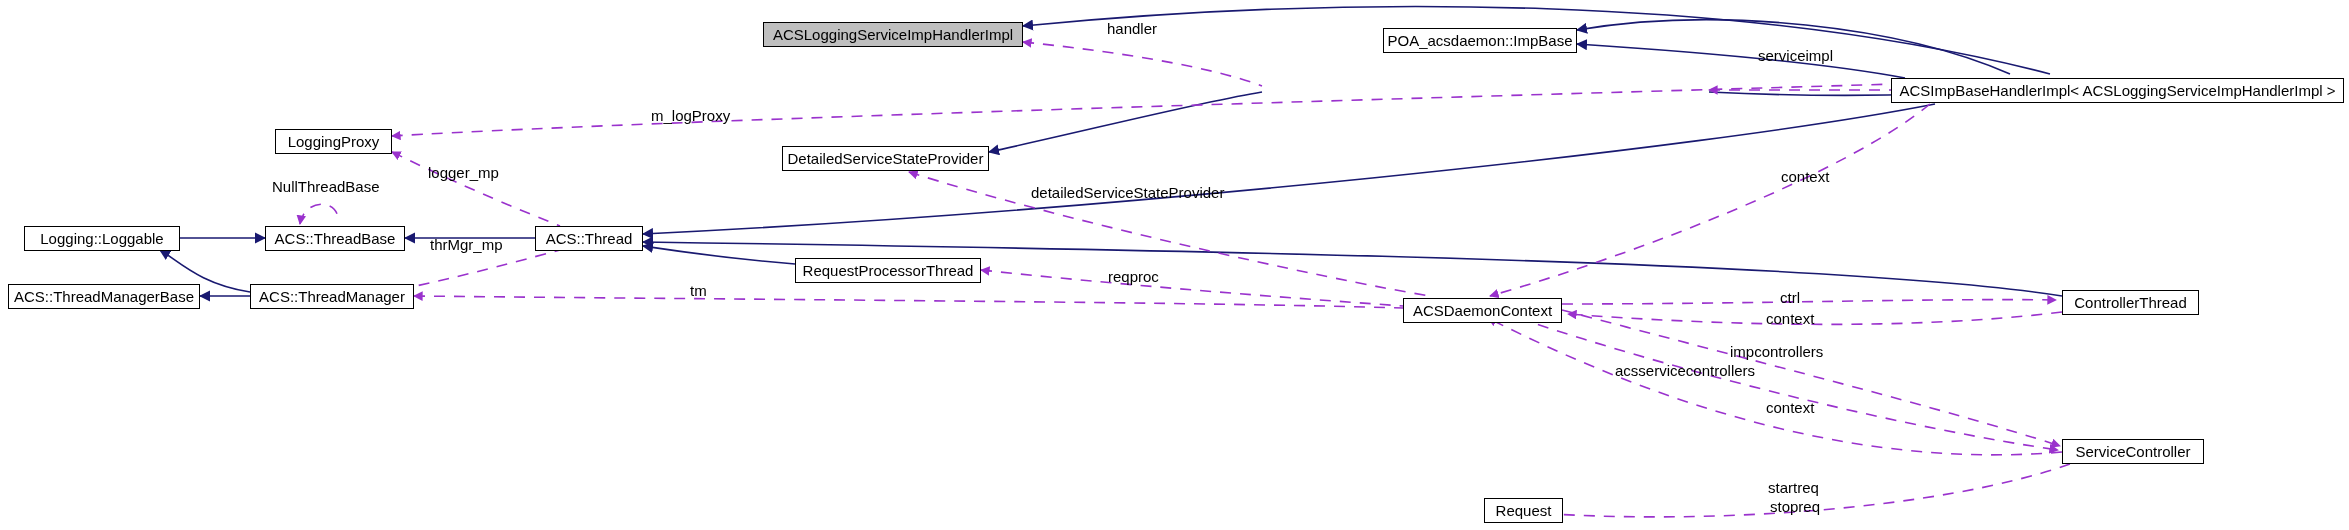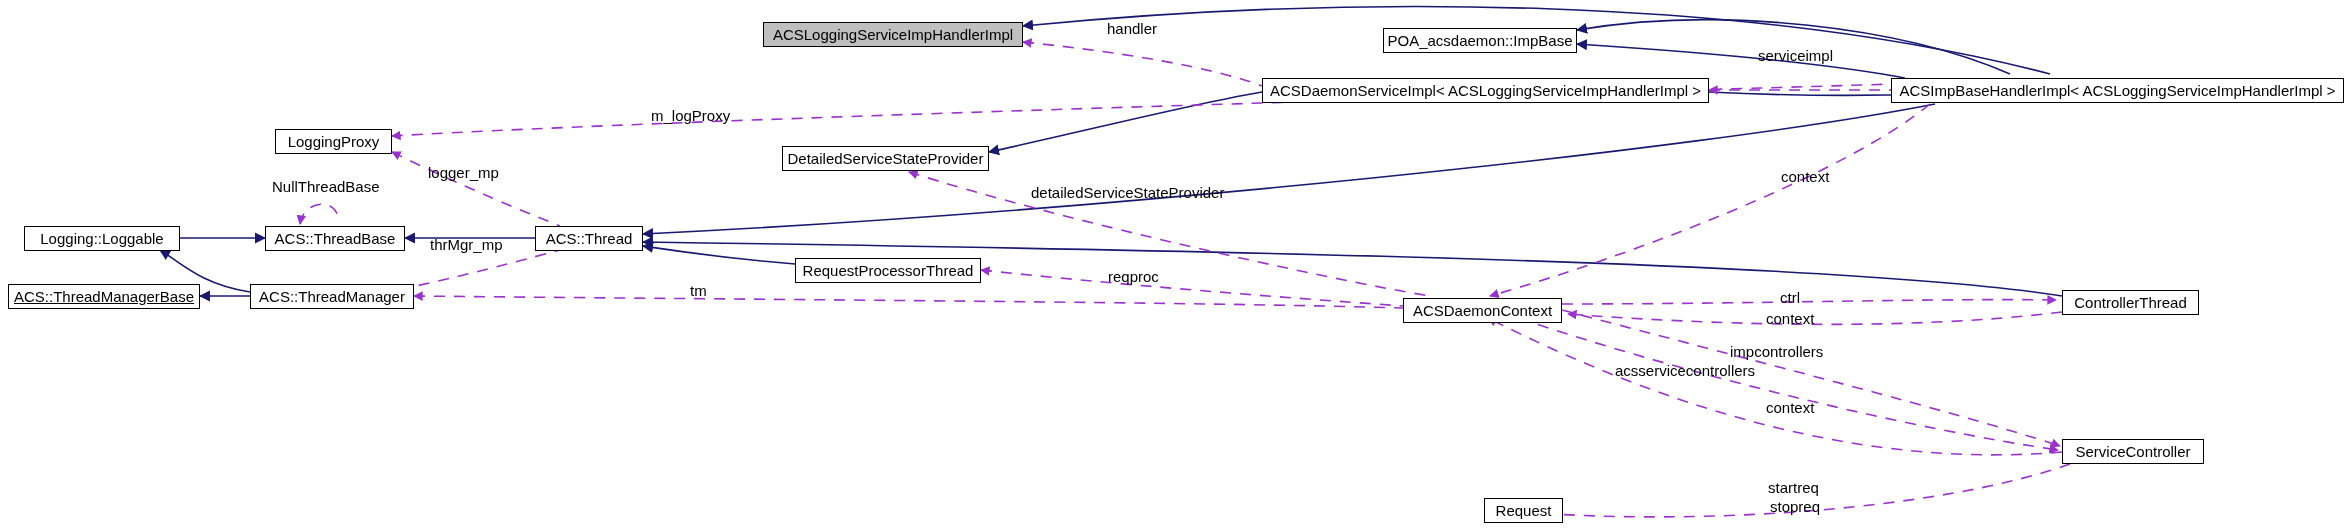--- a/index.html
+++ b/index.html
@@ -103,23 +103,20 @@
   </svg>
 
   <div class="node highlight" style="left:763px; top:22px; width:260px;">
     <span>ACSLoggingServiceImpHandlerImpl</span>
   </div>
 
   <div class="node" style="left:1383px; top:28px; width:194px;">
     <span>POA_acsdaemon::ImpBase</span>
   </div>
 
-  <div class="node" style="left:1262px; top:78px; width:447px;">
-    <span>ACSDaemonServiceImpl&lt; ACSLoggingServiceImpHandlerImpl &gt;</span>
-  </div>
 
   <div class="node" style="left:1891px; top:78px; width:453px;">
     <span>ACSImpBaseHandlerImpl&lt; ACSLoggingServiceImpHandlerImpl &gt;</span>
   </div>
 
   <div class="node" style="left:275px; top:129px; width:117px;">
     <span>LoggingProxy</span>
   </div>
 
   <div class="node" style="left:782px; top:146px; width:207px;">
@@ -131,21 +128,21 @@
   </div>
 
   <div class="node" style="left:265px; top:226px; width:140px;">
     <span>ACS::ThreadBase</span>
   </div>
 
   <div class="node" style="left:535px; top:226px; width:108px;">
     <span>ACS::Thread</span>
   </div>
 
-  <div class="node" style="left:8px; top:284px; width:192px;text-decoration:underline;">
+  <div class="node" style="left:8px; top:284px; width:192px;">
     <span>ACS::ThreadManagerBase</span>
   </div>
 
   <div class="node" style="left:250px; top:284px; width:164px;">
     <span>ACS::ThreadManager</span>
   </div>
 
   <div class="node" style="left:795px; top:258px; width:186px;">
     <span>RequestProcessorThread</span>
   </div>

